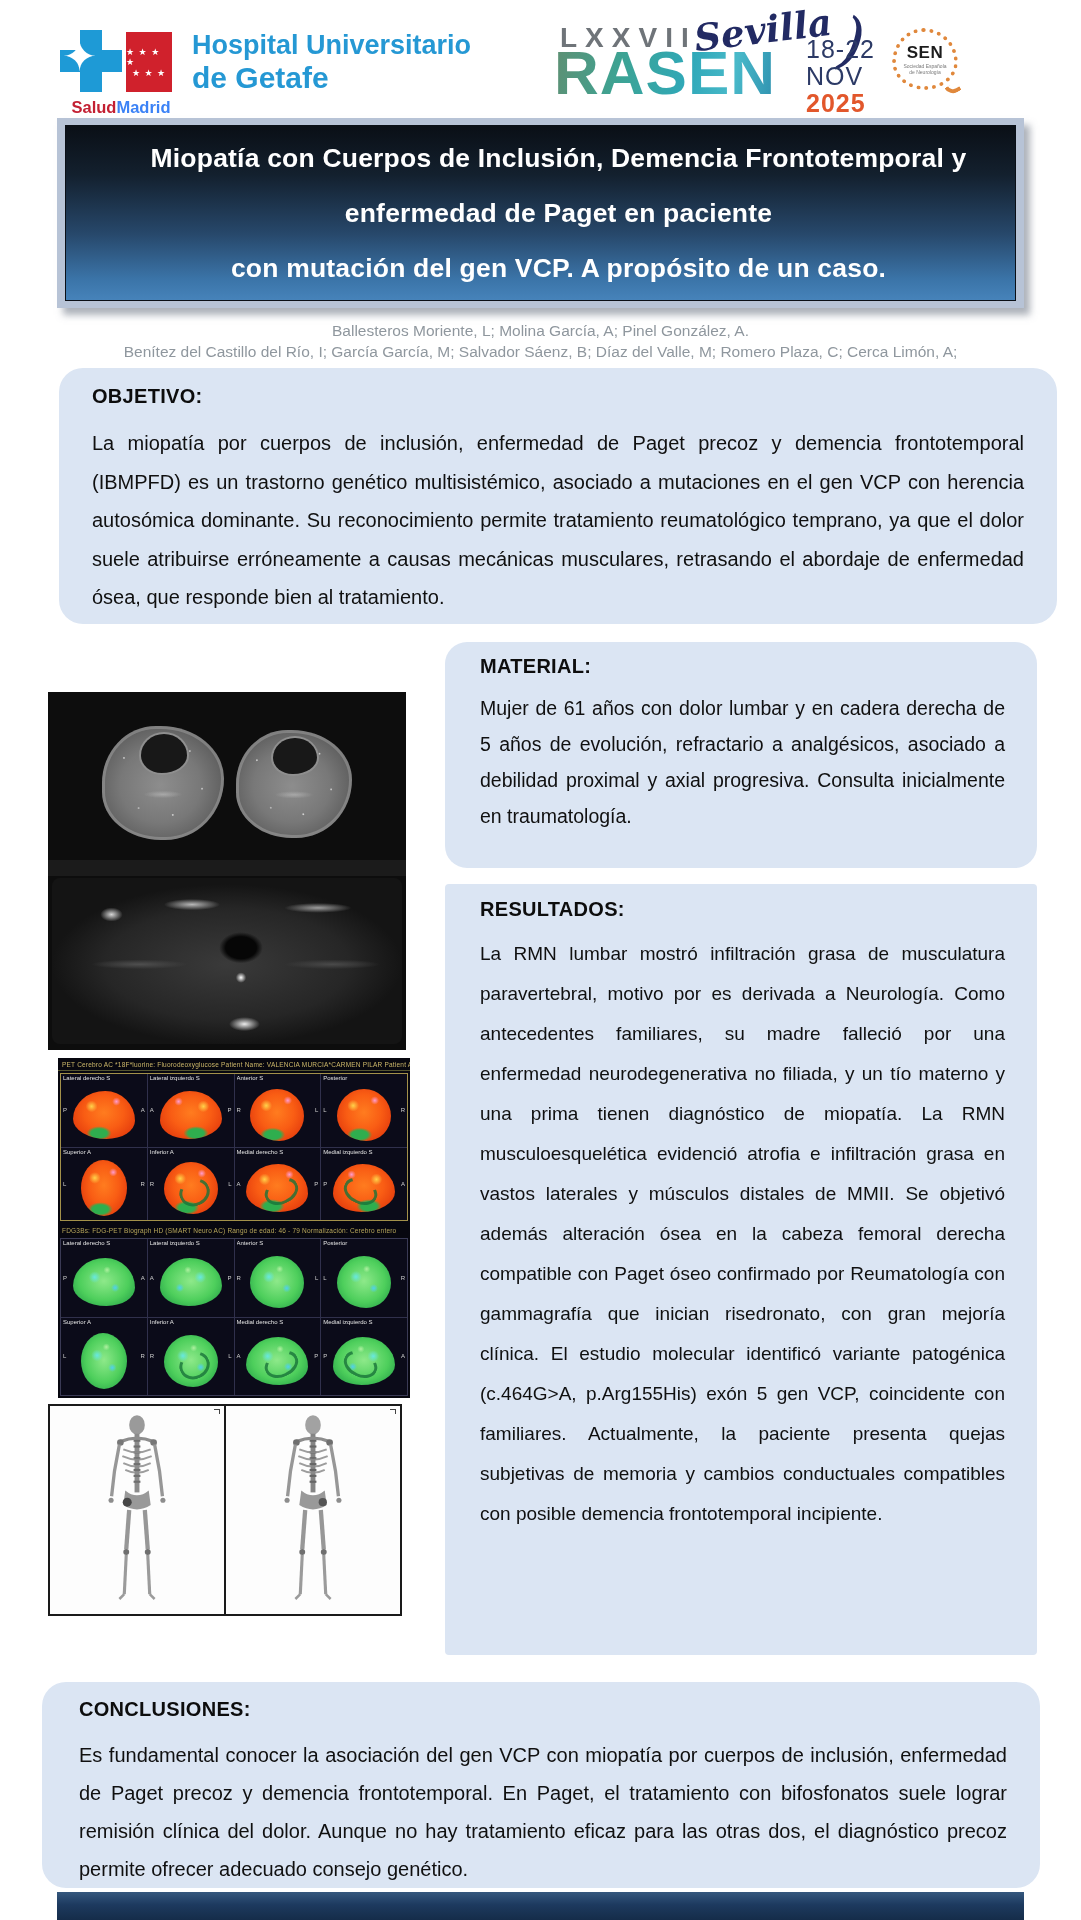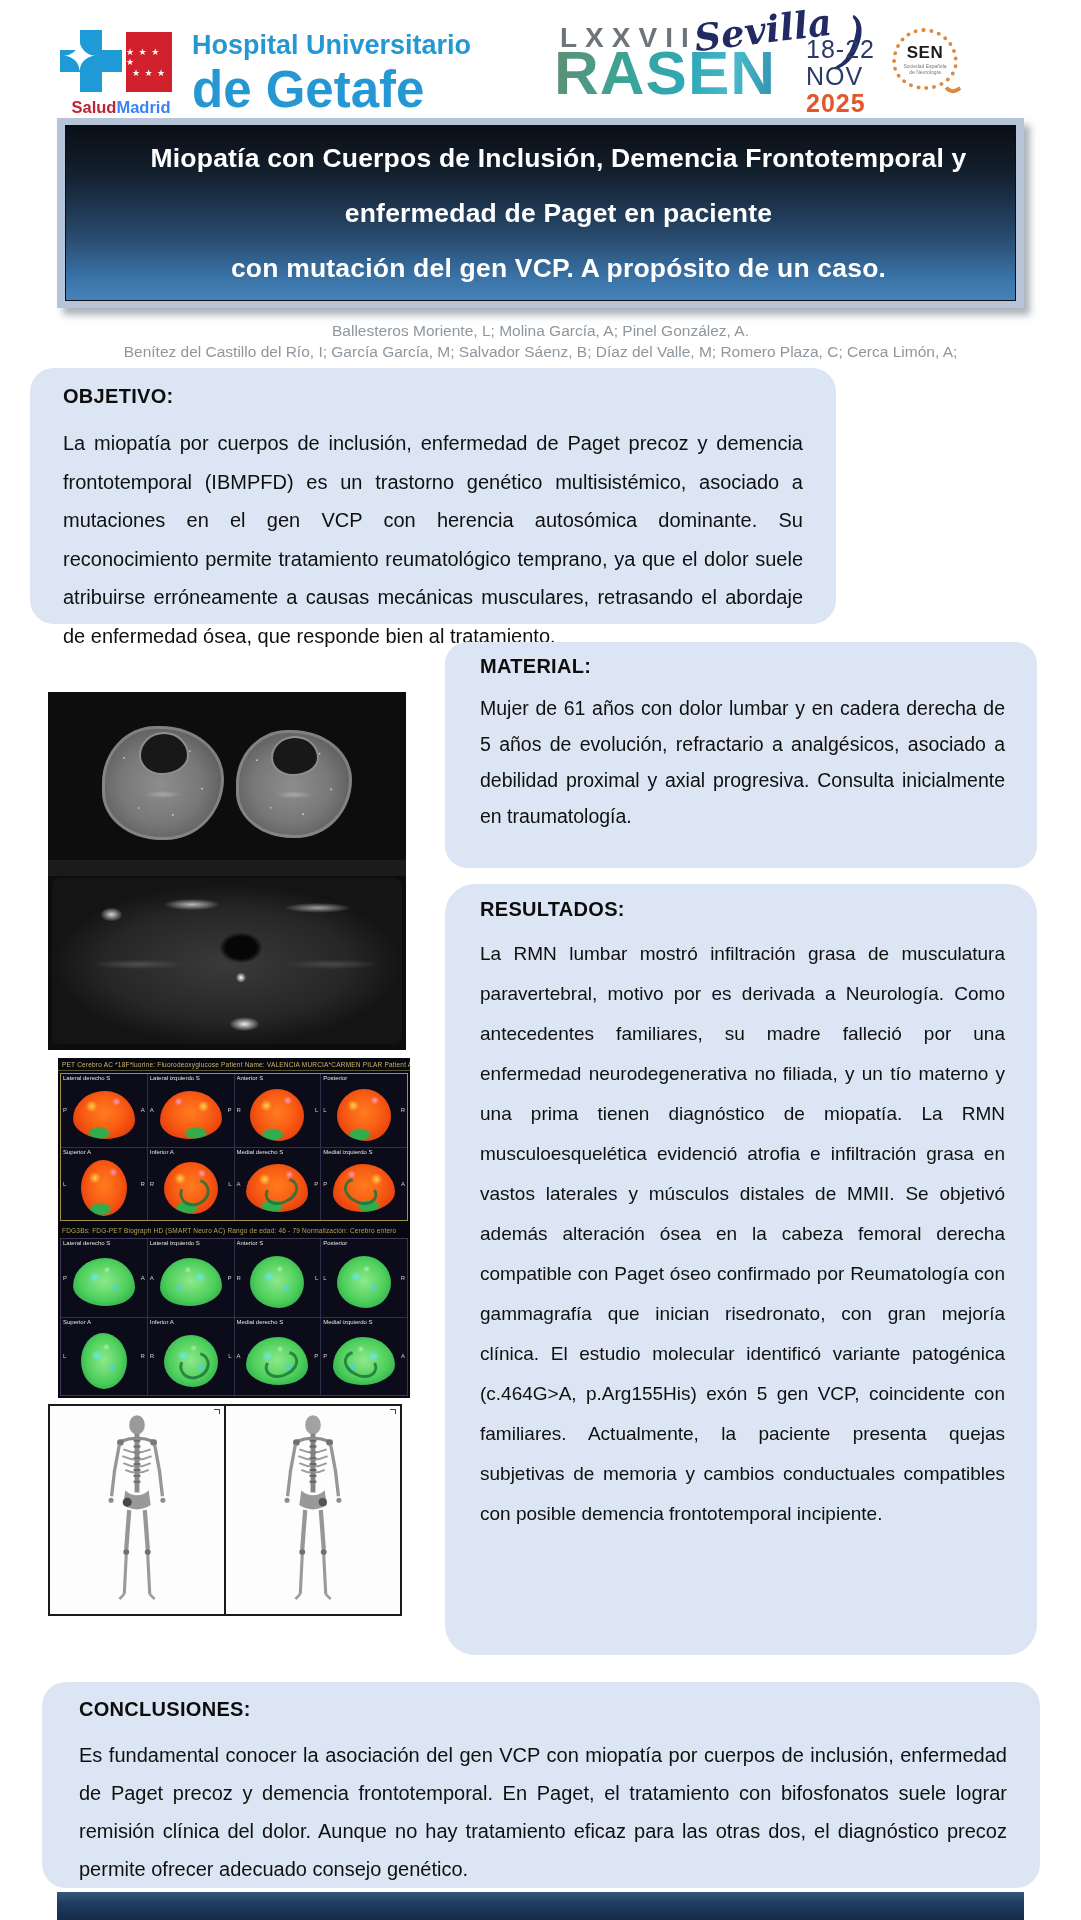--- a/index.html
+++ b/index.html
@@ -13,21 +13,21 @@
   .cross .hbar { position:absolute; left:0; top:20px; width:62px; height:22px; background:#1e9ad6; }
   .cross .star { position:absolute; left:2px; top:6px; font-size:42px; color:#ffffff; line-height:1; }
   .flag { position:absolute; left:66px; top:6px; width:46px; height:60px; background:#d0212c;
           display:flex; flex-direction:column; justify-content:center; align-items:center; gap:1px; }
   .flag span { color:#fff; font-size:9px; letter-spacing:1px; line-height:10px; }
   .salud-word { position:absolute; left:-4px; top:72px; width:130px; text-align:center; font-size:16.5px; font-weight:bold; }
   .salud-word .s1 { color:#c32033; }
   .salud-word .s2 { color:#3b82f6; }
   .hosp-name { position:absolute; left:192px; top:30px; color:#2598d4; font-weight:bold; line-height:1.15; }
   .hosp-name .h1 { font-size:27px; }
-  .hosp-name .h2 { font-size:51px; }
+  .hosp-name .h2 { font-size:30px; }
 
   .congress { position:absolute; left:552px; top:10px; width:330px; height:100px; }
   .lxxvii { position:absolute; left:8px; top:12px; font-size:28px; color:#6f7479; letter-spacing:8px; font-weight:bold; }
   .rasen { position:absolute; left:2px; top:32px; font-size:62px; font-weight:bold; letter-spacing:1px; color:#3aa096; line-height:1; }
   @supports (-webkit-background-clip:text) {
     .rasen { background:linear-gradient(100deg,#5f8f72 0%,#3da393 30%,#2fa8b8 60%,#49b9c9 80%,#2e8fae 100%);
              -webkit-background-clip:text; background-clip:text; color:transparent; }
   }
   .sevilla { position:absolute; left:142px; top:-2px; font-family:"DejaVu Serif", serif; font-style:italic; font-weight:bold;
              font-size:37px; color:#222a63; transform:rotate(-7deg); }
@@ -55,29 +55,29 @@
 
   
   .authors { position:absolute; left:57px; top:320px; width:967px; text-align:center; color:#8f979e;
              font-size:15.5px; line-height:21px; }
 
   
   .box { position:absolute; background:#dbe5f3; border-radius:24px; }
   .box .head { position:absolute; font-size:20px; font-weight:bold; color:#0d0d0d; letter-spacing:0.3px; }
   .box .bodytext { position:absolute; color:#101010; text-align:justify; text-align-last:left; }
 
-  .objetivo { left:30px; top:368px; width:806px; height:256px; }
+  .objetivo { left:59px; top:368px; width:998px; height:256px; }
   .objetivo .head { left:33px; top:17px; }
   .objetivo .bodytext { left:33px; right:33px; top:56px; font-size:20px; line-height:38.5px; }
 
   .material { left:445px; top:642px; width:592px; height:226px; border-radius:22px; }
   .material .head { left:35px; top:13px; }
   .material .bodytext { left:35px; right:32px; top:48px; font-size:19.5px; line-height:36px; }
 
-  .resultados { left:445px; top:884px; width:592px; height:771px; border-radius:30px; }
+  .resultados { left:445px; top:884px; width:592px; height:771px; border-radius:4px; }
   .resultados .head { left:35px; top:14px; }
   .resultados .bodytext { left:35px; right:32px; top:50px; font-size:19px; line-height:40px; }
 
   .conclusiones { left:42px; top:1682px; width:998px; height:206px; }
   .conclusiones .head { left:37px; top:16px; }
   .conclusiones .bodytext { left:37px; right:33px; top:54px; font-size:20px; line-height:38px; }
 
   
   .mri { position:absolute; left:48px; top:692px; width:358px; height:358px; background:#0d0d0d; }
   .thigh { position:absolute; border-radius:46% 54% 50% 50% / 52% 48% 56% 44%;

